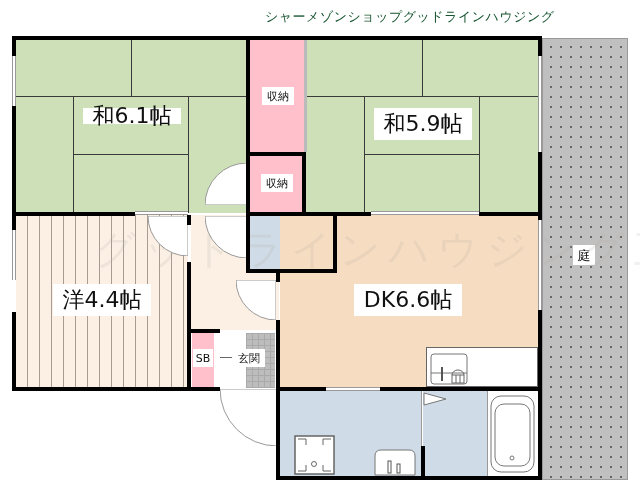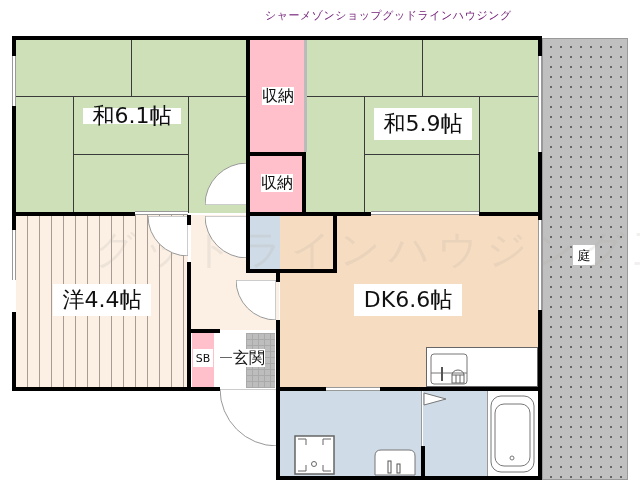--- a/index.html
+++ b/index.html
@@ -1,33 +1,33 @@
 <!DOCTYPE html>
 <html><head>
 <meta charset="utf-8">
 <style>
   html, body { margin:0; padding:0; background:#ffffff; }
   body { width:640px; height:487px; position:relative; overflow:hidden; font-family:"DejaVu Sans", "Liberation Sans", sans-serif; }
   .abs { position:absolute; box-sizing:border-box; }
-  .company { left:265px; top:8px; font-size:11px; color:#701a75; letter-spacing:0.5px; white-space:nowrap; }
+  .company { left:265px; top:8px; font-size:13px; color:#14532d; letter-spacing:0.5px; white-space:nowrap; }
   .tatami { background:#cde0b8; }
   .closet { background:#ffbfcb; }
   .western { background:#fcf0e4;
     background-image: repeating-linear-gradient(90deg, transparent 0px, transparent 11px, #a89c92 11px, #a89c92 12px); }
   .hall { background:#fcf0e4; }
   .dk { background:#f6dcc1; }
   .wet { background:#cfdbe6; }
   .garden { background:#c0c0c0;
     background-image: radial-gradient(circle, #666 0.9px, transparent 1.3px);
     background-size:10px 10px; background-position:3px 3px; border:1px solid #999; }
   .wall { background:#000; }
   .thin { background:#3a3a3a; }
   .label { background:#fff; color:#111; white-space:nowrap; line-height:1; display:flex; align-items:center; justify-content:center; }
   .big { font-size:22px; padding:3px 4px; }
-  .small { font-size:16px; padding:2px 3px; }
+  .small { font-size:11px; padding:2px 3px; }
   .window { background:#fff; border-left:1px solid #999; border-right:1px solid #999; }
   .hwindow { background:#fff; border-top:1px solid #999; border-bottom:1px solid #999; }
   .watermark { color:rgba(180,170,160,0.18); font-size:40px; white-space:nowrap; letter-spacing:8px; }
 </style>
 </head>
 <body>
 
 <div class="abs company">シャーメゾンショップグッドラインハウジング</div>
 
 <div class="abs garden" style="left:542px; top:38px; width:86px; height:442px;"></div>

